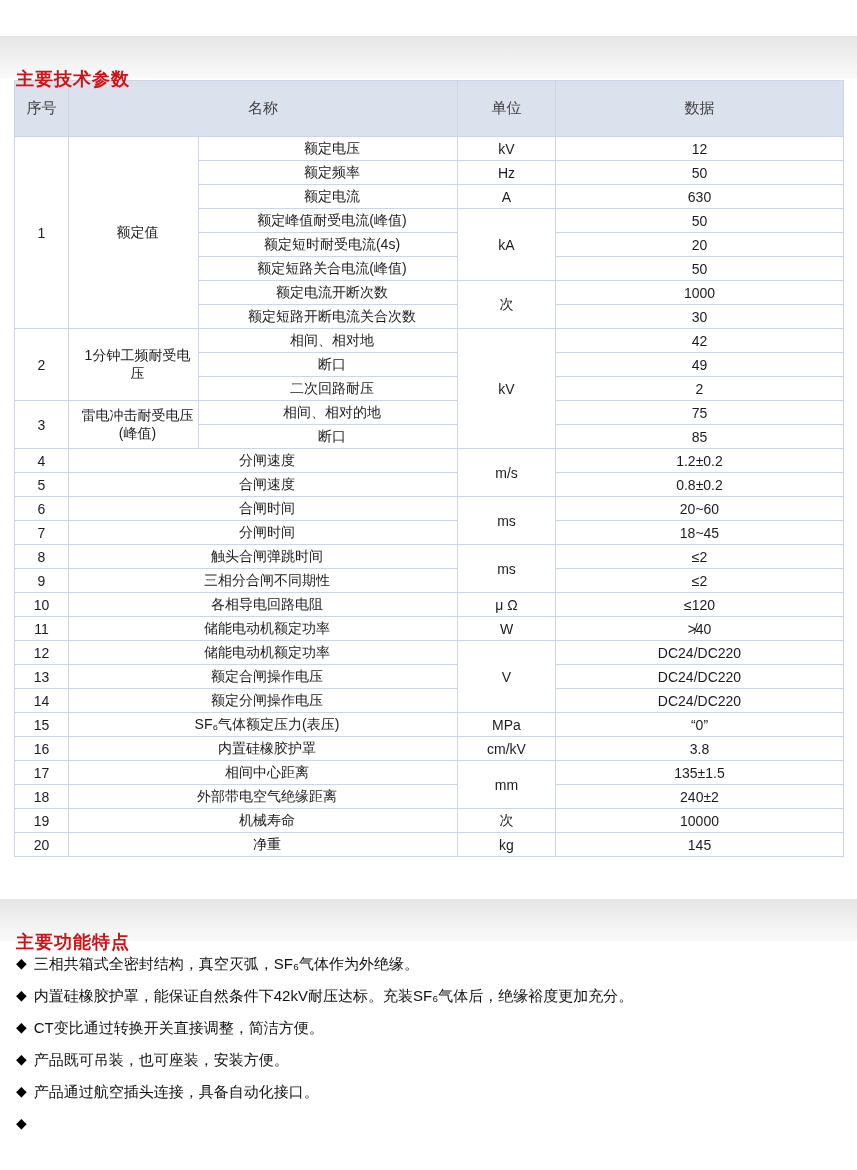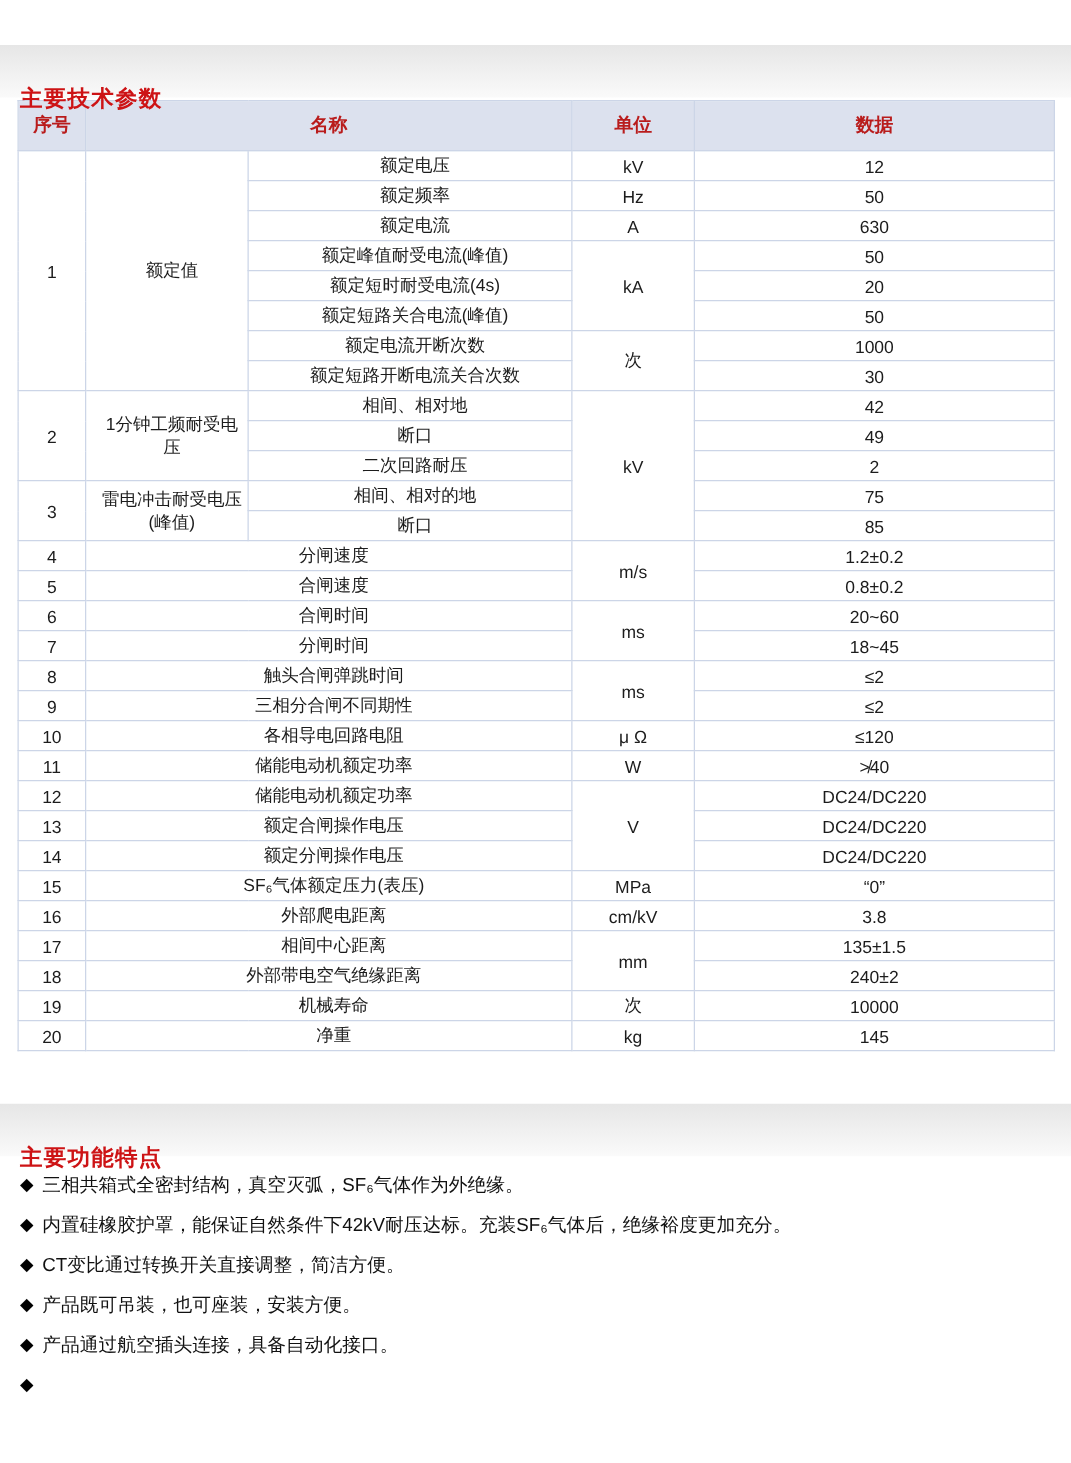--- a/index.html
+++ b/index.html
@@ -31,24 +31,23 @@
     table-layout: fixed;
     font-size: 14px;
   }
   .tech-table th, .tech-table td {
     border: 1px solid #ccd5e7;
     padding: 0 4px;
     font-weight: normal;
   }
   .tech-table th {
     background: #dce1ee;
-    height: 40px;
+    height: 56px;
     font-size: 15px;
-    color: #b91c1c;
-    font-weight: bold;
+    color: #404040;
   }
   .tech-table td { height: 24px; }
   .c { text-align: center; }
   .l { text-align: center; padding-left: 12px !important; }
   .features-list { margin: 14px 0 0 16px; padding: 0; list-style: none; }
   .feature-item {
     display: flex; align-items: flex-start;
     margin-bottom: 13px;
     font-size: 15px;
     color: #111;
@@ -210,21 +209,21 @@
       <td class="c">DC24/DC220</td>
     </tr>
     <tr>
       <td class="c">15</td>
       <td class="l" colspan="2">SF₆气体额定压力(表压)</td>
       <td class="c">MPa</td>
       <td class="c">“0”</td>
     </tr>
     <tr>
       <td class="c">16</td>
-      <td class="l" colspan="2">外部爬电距离</td>
+      <td class="l" colspan="2">内置硅橡胶护罩</td>
       <td class="c">cm/kV</td>
       <td class="c">3.8</td>
     </tr>
     <tr>
       <td class="c">17</td>
       <td class="l" colspan="2">相间中心距离</td>
       <td class="c" rowspan="2">mm</td>
       <td class="c">135±1.5</td>
     </tr>
     <tr>

